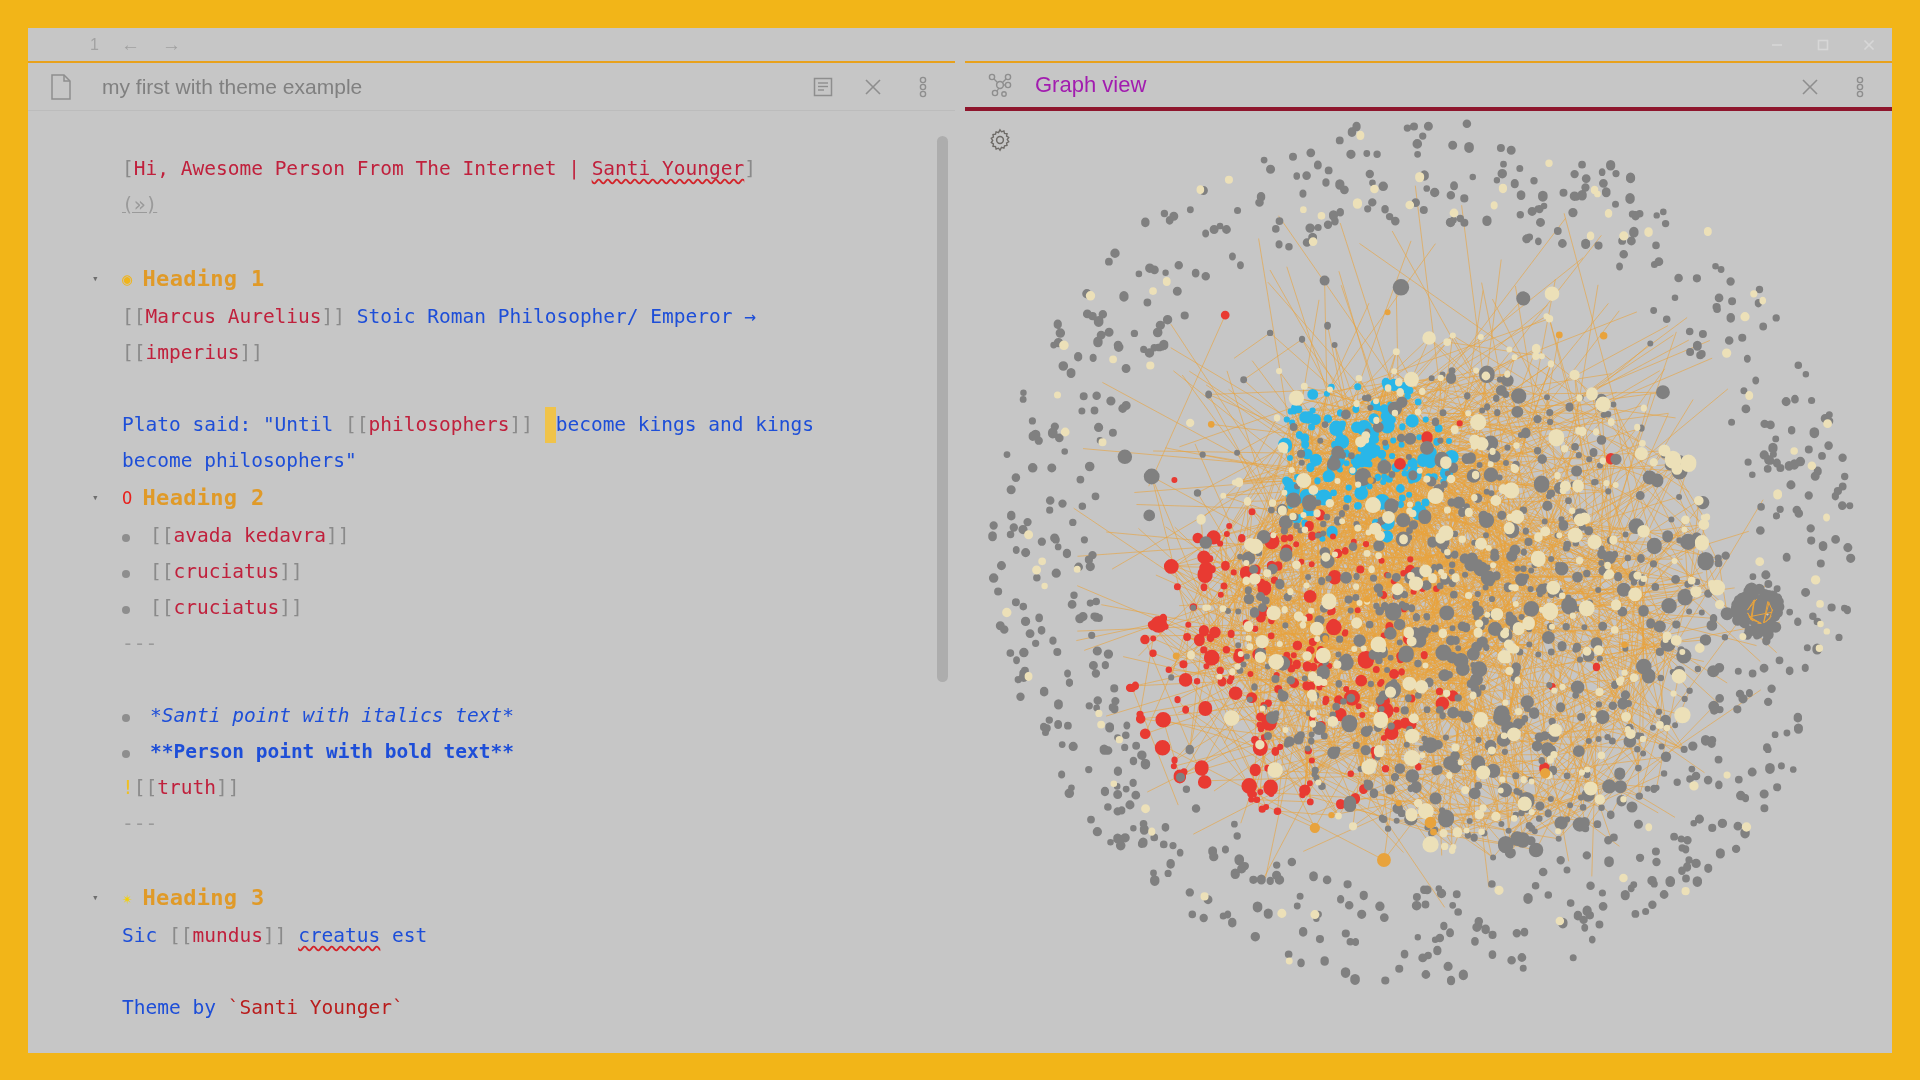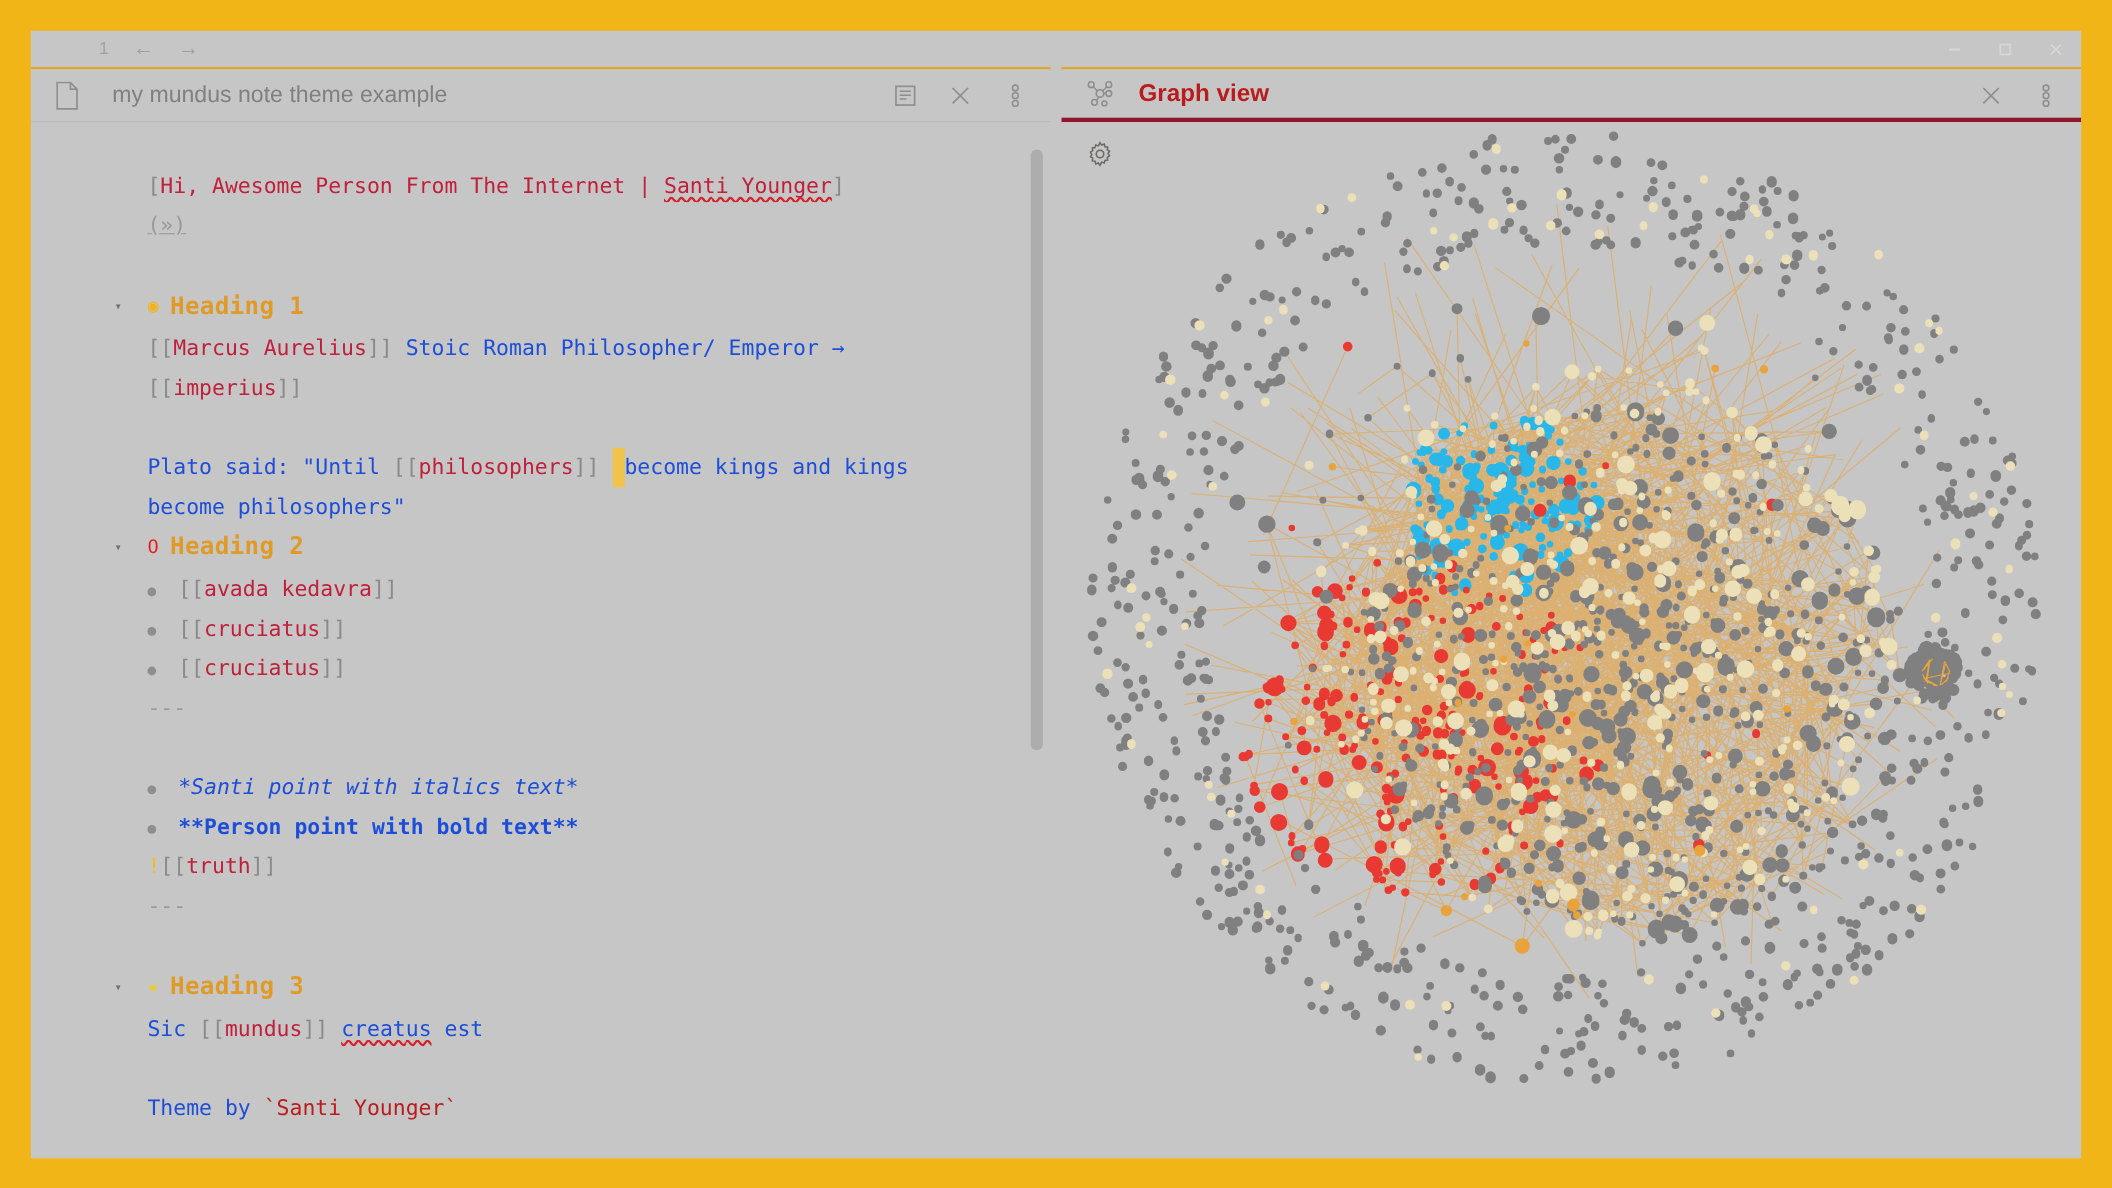--- a/index.html
+++ b/index.html
@@ -111,21 +111,21 @@
   }
 
   
   #note-scroll {
     flex: 1 1 auto;
     position: relative;
     overflow: hidden;
     background: #c6c6c6;
   }
   #note-body {
-    padding: 40px 0 0 16px;
+    padding: 40px 0 0 4px;
     font-family: "DejaVu Sans Mono", monospace;
     font-size: 19.5px;
     line-height: 1.82;
     color: #2e3338;
     position: relative;
   }
   .line {
     position: relative;
     padding-left: 90px;
     padding-right: 60px;
@@ -224,22 +224,22 @@
     height: 48px; flex: 0 0 48px;
     display: flex; align-items: center;
     position: relative;
     border-bottom: 4px solid #8e152c;
     background: #c6c6c6;
   }
   #graph-icon { margin-left: 22px; color: #8e8e8e; display: flex; }
   #graph-title {
     margin-left: 22px;
     font-size: 22px;
-    font-weight: bold;
-    color: #b91c1c;
+    font-weight: normal;
+    color: #a21caf;
     font-family: "Liberation Sans", sans-serif;
   }
   #graph-actions {
     position: absolute; right: 12px; top: 0;
     height: 48px; display: flex; align-items: center; gap: 10px;
   }
   #graph-canvas-wrap {
     flex: 1 1 auto;
     position: relative;
     overflow: hidden;
@@ -290,21 +290,21 @@
     <div id="workspace">
 
       <div id="editor-pane">
         <div id="editor-header">
           <span id="editor-file-icon">
             <svg width="22" height="26" viewBox="0 0 22 26" aria-hidden="true">
               <path d="M2 1 h12 l6 6 v18 H2 Z" fill="none" stroke="currentColor" stroke-width="1.5"></path>
               <path d="M14 1 v6 h6" fill="none" stroke="currentColor" stroke-width="1.5"></path>
             </svg>
           </span>
-          <span id="editor-title">my mundus note theme example</span>
+          <span id="editor-title">my first with theme example</span>
           <div id="editor-actions">
             <div class="hdr-btn">
               <svg width="24" height="24" viewBox="0 0 24 24" aria-hidden="true">
                 <rect x="3.5" y="3.5" width="17" height="17" fill="none" stroke="currentColor" stroke-width="1.5"></rect>
                 <line x1="7" y1="8" x2="17" y2="8" stroke="currentColor" stroke-width="1.4"></line>
                 <line x1="7" y1="11.5" x2="17" y2="11.5" stroke="currentColor" stroke-width="1.4"></line>
                 <line x1="7" y1="15" x2="13" y2="15" stroke="currentColor" stroke-width="1.4"></line>
               </svg>
             </div>
             <div class="hdr-btn">

